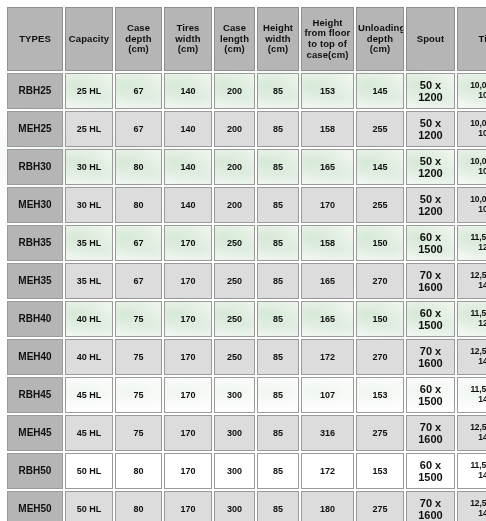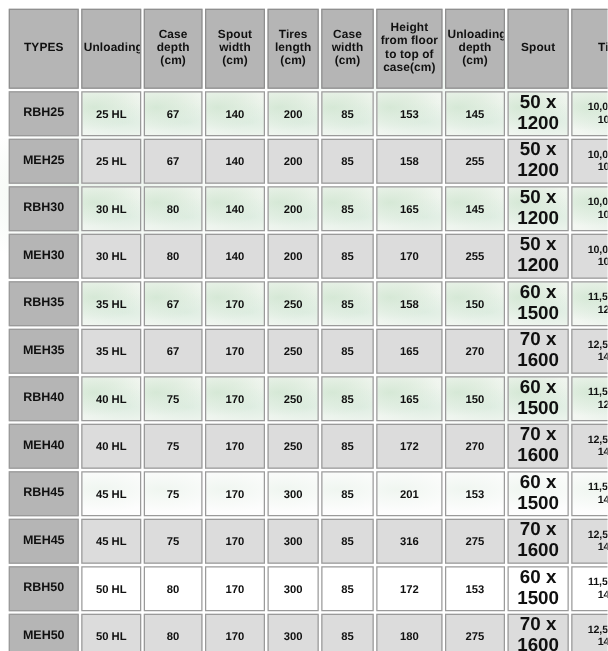--- a/index.html
+++ b/index.html
@@ -103,21 +103,21 @@
   col.c-depth    { width: 47px; }
   col.c-width    { width: 48px; }
   col.c-length   { width: 41px; }
   col.c-spout    { width: 42px; }
   col.c-height   { width: 53px; }
   col.c-unload   { width: 48px; }
   col.c-axle     { width: 49px; }
   col.c-tires    { width: 66px; }
 
   td.tires { font-size: 8.5px; letter-spacing: -0.1px; }
-  td.axle  { font-size: 15px; }
+  td.axle  { font-size: 11px; }
 </style>
 </head>
 <body>
 
 <div id="page">
   <table class="spec">
     <colgroup>
       <col class="c-types">
       <col class="c-cap">
       <col class="c-depth">
@@ -125,25 +125,25 @@
       <col class="c-length">
       <col class="c-spout">
       <col class="c-height">
       <col class="c-unload">
       <col class="c-axle">
       <col class="c-tires">
     </colgroup>
     <thead>
       <tr id="header-row">
           <th>TYPES</th>
-          <th>Unloading</th>
+          <th>Capacity</th>
           <th>Case depth (cm)</th>
-          <th>Spout width (cm)</th>
-          <th>Tires length (cm)</th>
-          <th>Case width (cm)</th>
+          <th>Tires width (cm)</th>
+          <th>Case length (cm)</th>
+          <th>Height width (cm)</th>
           <th>Height from floor to top of case(cm)</th>
           <th>Unloading depth (cm)</th>
           <th>Spout</th>
           <th>Tires</th>
         </tr>
     </thead>
     <tbody id="table-body">
         <tr class="rbh">
           <td class="typecell">RBH25</td>
           <td class="datacell">25 HL</td>
@@ -240,21 +240,21 @@
           <td class="datacell axle">70 x 1600</td>
           <td class="datacell tires">12,5 x 15 - 14plis</td>
         </tr>
         <tr class="pale">
           <td class="typecell">RBH45</td>
           <td class="datacell">45 HL</td>
           <td class="datacell">75</td>
           <td class="datacell">170</td>
           <td class="datacell">300</td>
           <td class="datacell">85</td>
-          <td class="datacell">201</td>
+          <td class="datacell">107</td>
           <td class="datacell">153</td>
           <td class="datacell axle">60 x 1500</td>
           <td class="datacell tires">11,5 x 15 - 14plis</td>
         </tr>
         <tr class="paleg">
           <td class="typecell">MEH45</td>
           <td class="datacell">45 HL</td>
           <td class="datacell">75</td>
           <td class="datacell">170</td>
           <td class="datacell">300</td>

